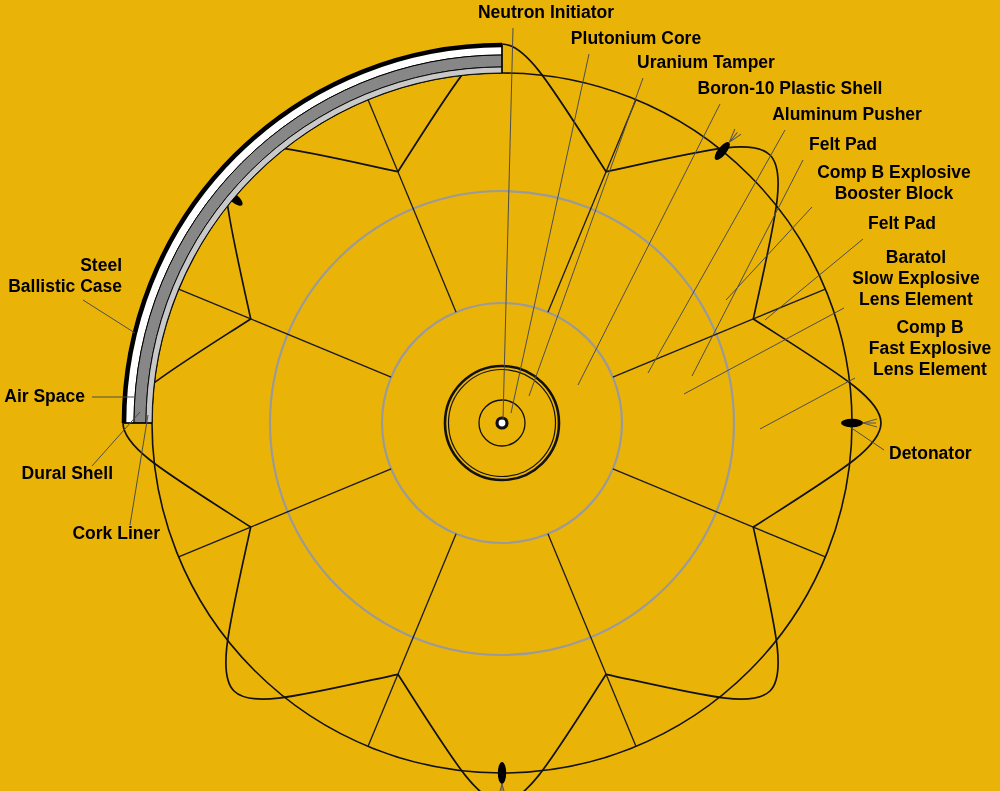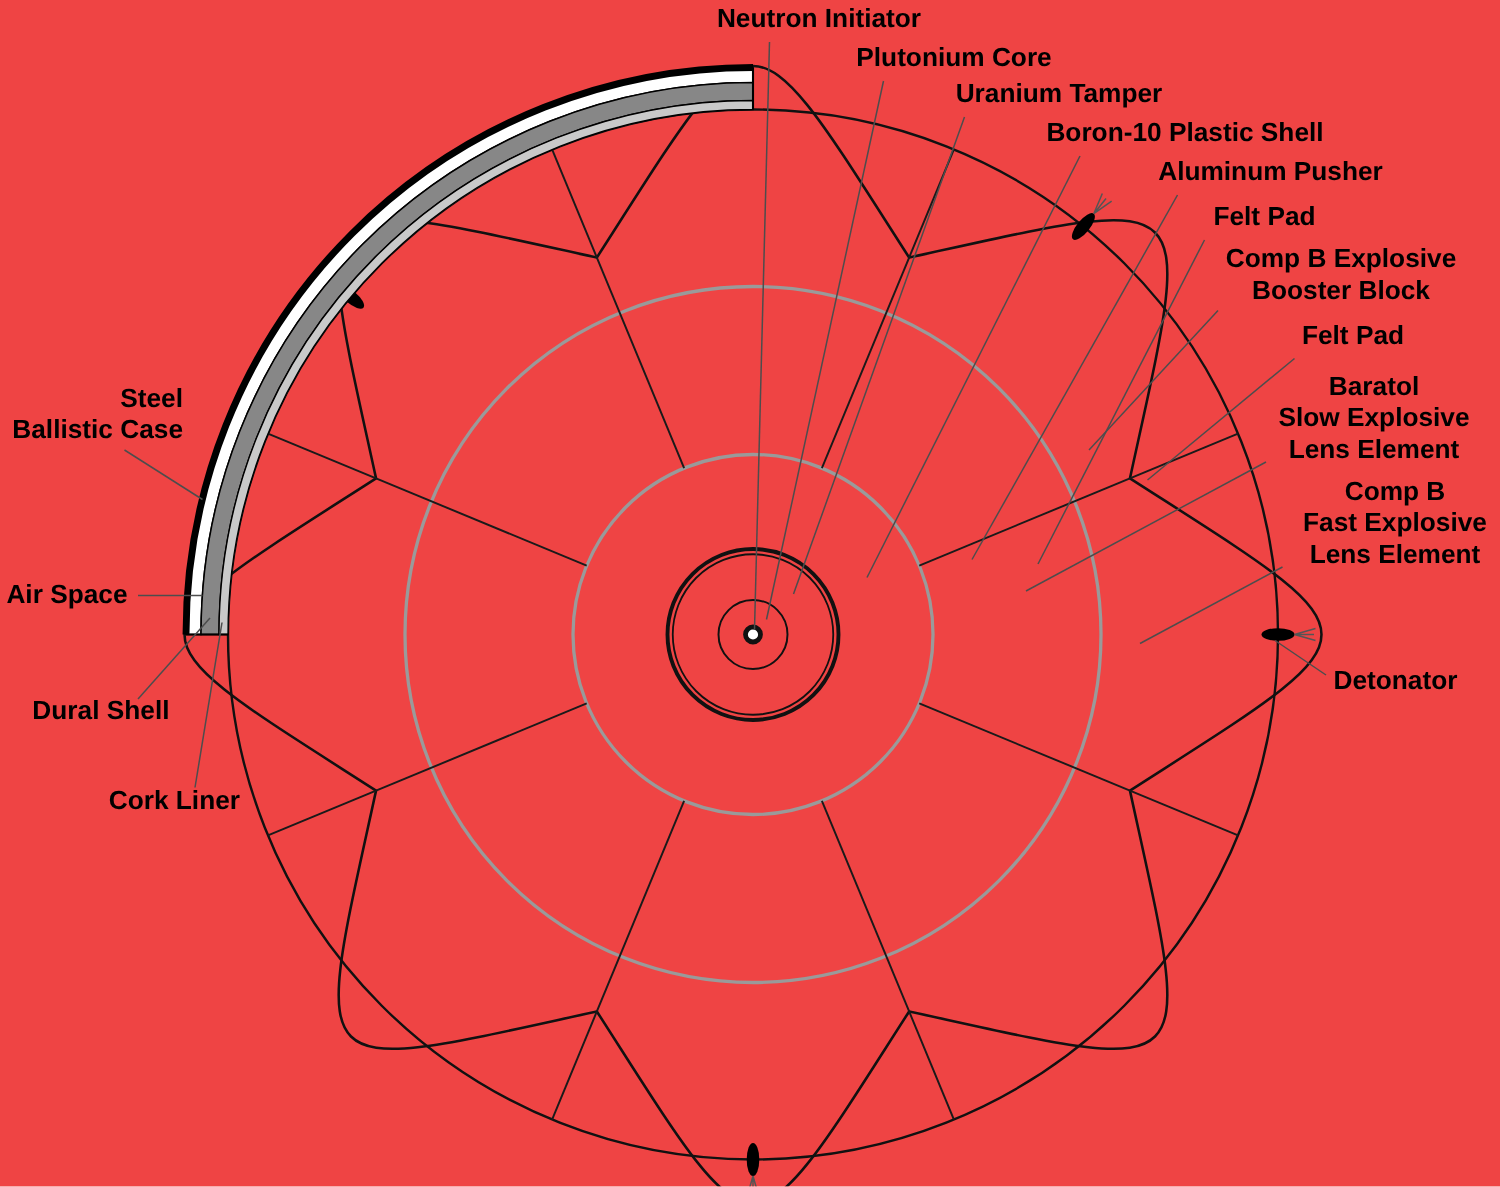--- a/index.html
+++ b/index.html
@@ -5,21 +5,21 @@
 <style>
   html, body {
     margin: 0;
     padding: 0;
     background: #ffffff;
   }
   #stage {
     position: relative;
     width: 1000px;
     height: 791px;
-    background: #ef4444;
+    background: #eab308;
     overflow: hidden;
     font-family: "Liberation Sans", sans-serif;
   }
   svg#diagram {
     display: block;
     width: 1000px;
     height: 791px;
   }
   .lbl {
     font-family: "Liberation Sans", sans-serif;

